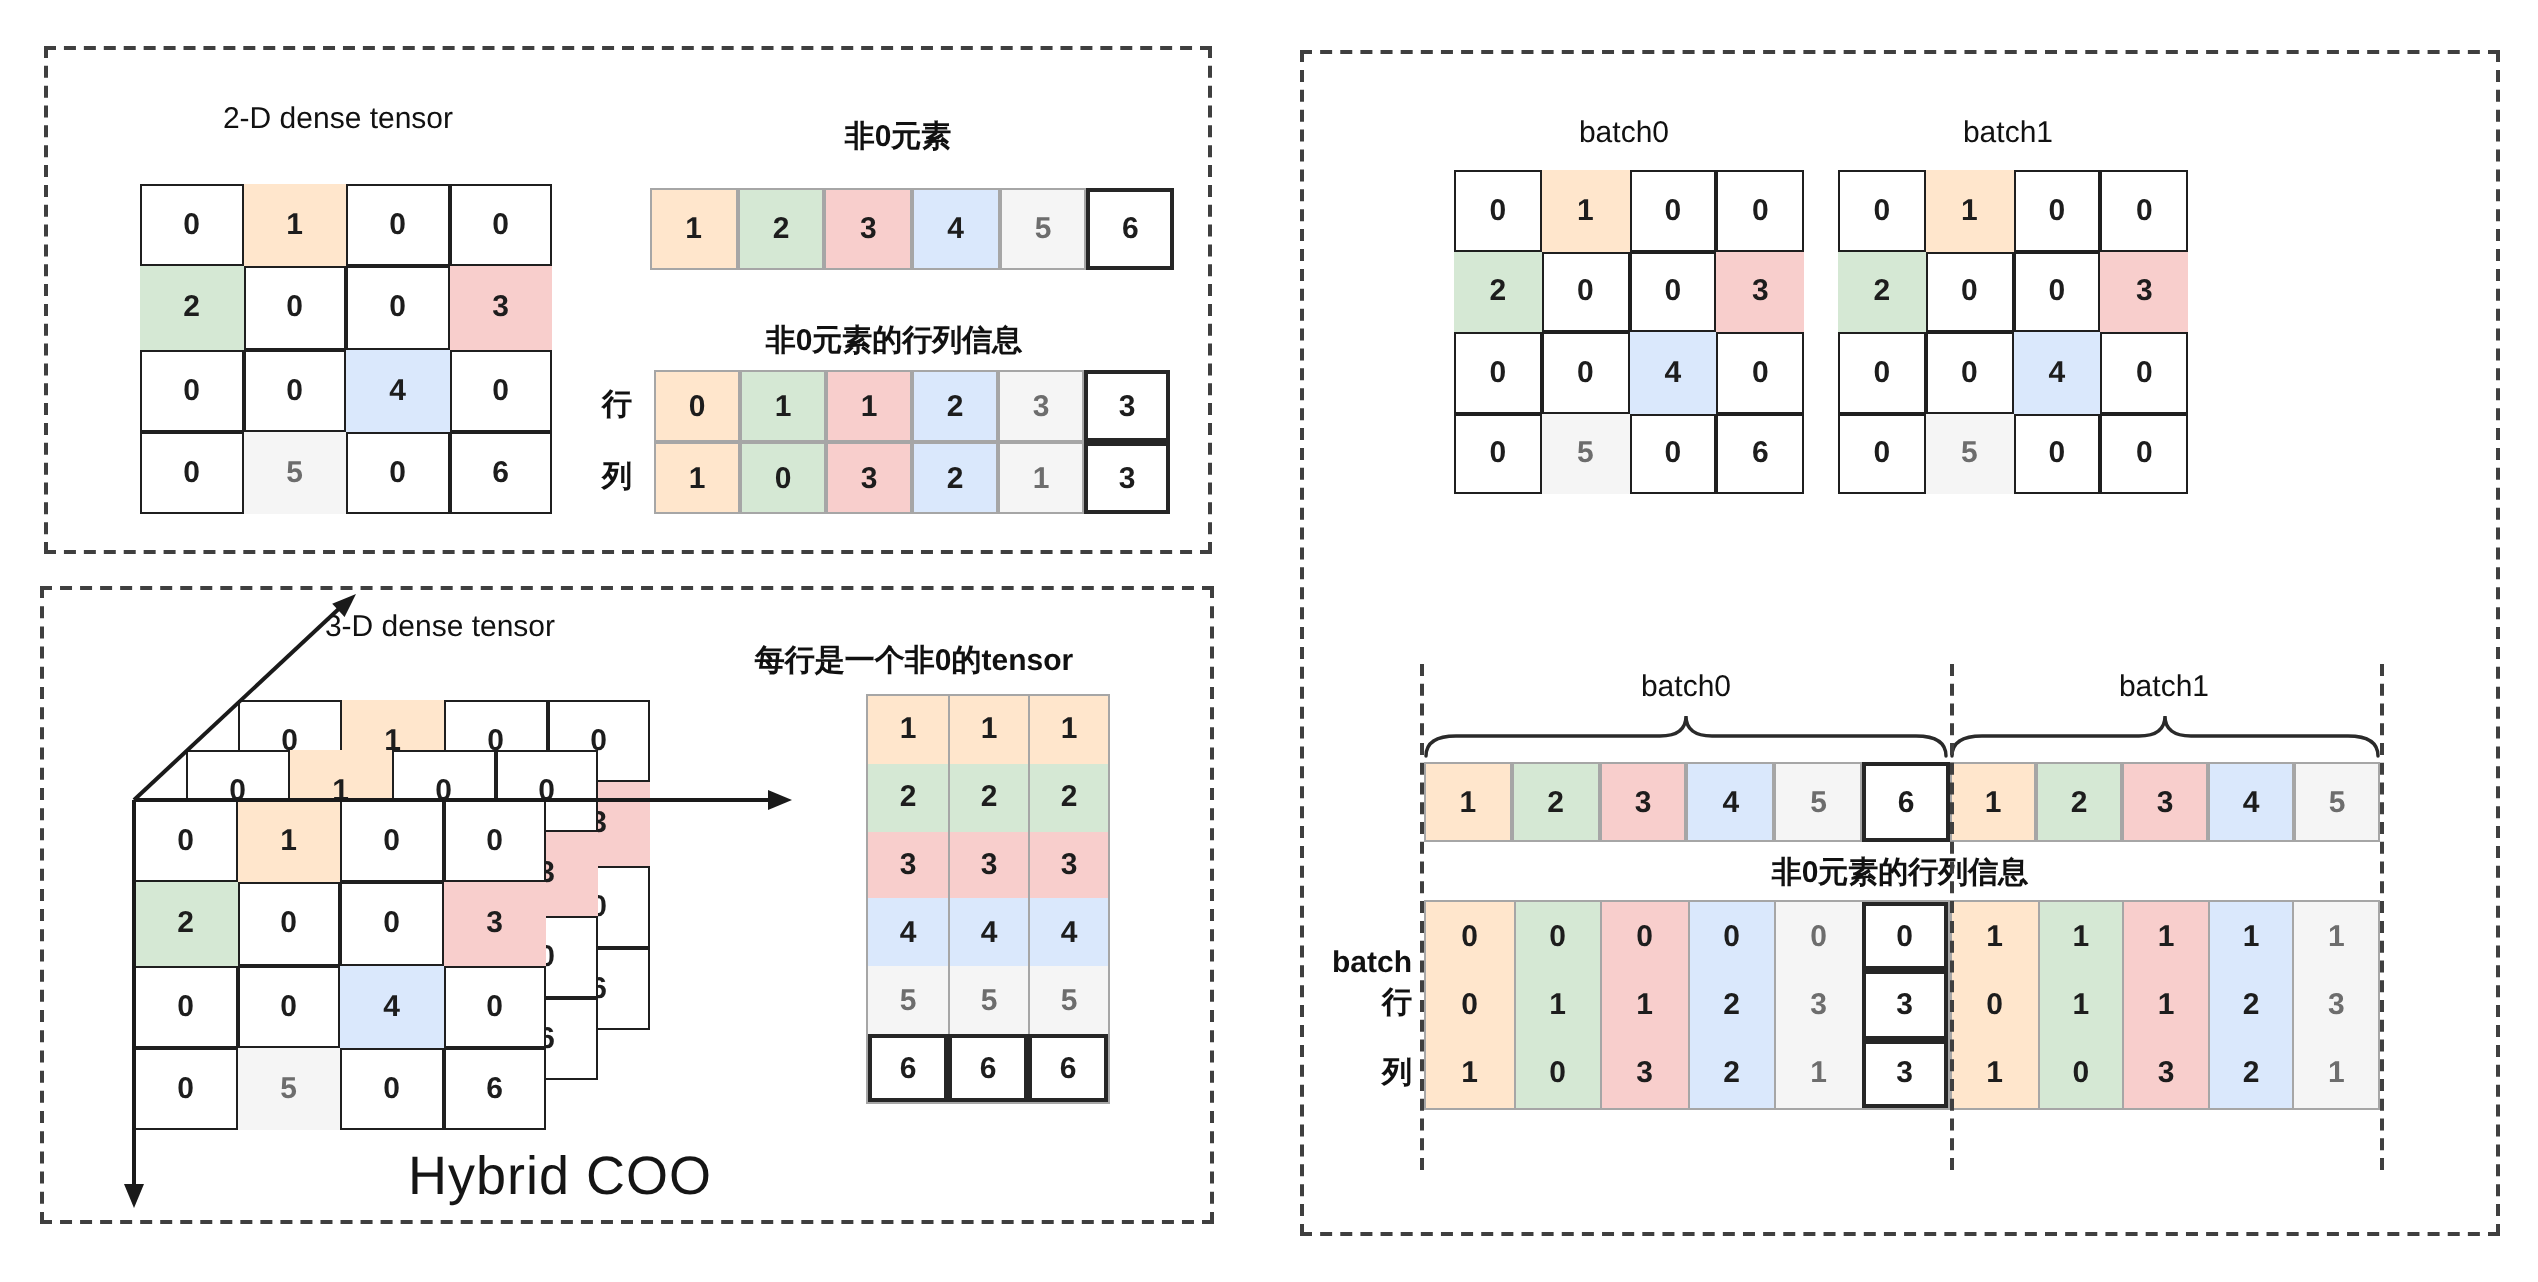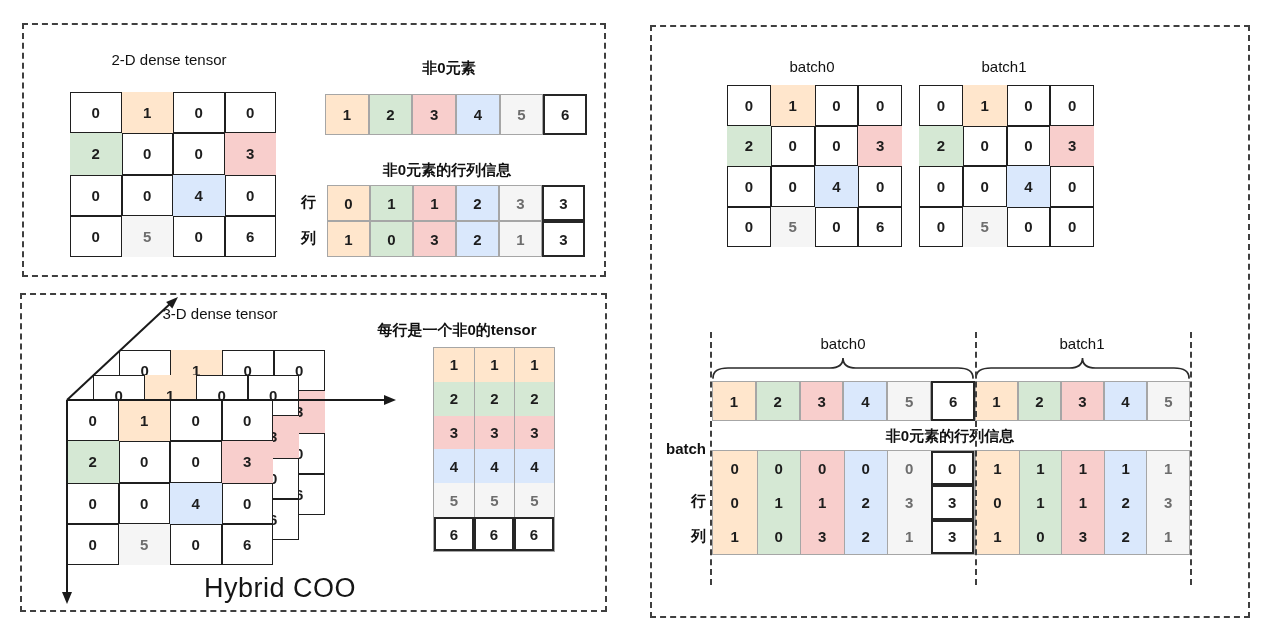--- a/index.html
+++ b/index.html
@@ -277,21 +277,21 @@
             <div class="cell tcell" style="background: rgb(213, 232, 212);">2</div>
             <div class="cell tcell" style="background: rgb(248, 206, 204);">3</div>
             <div class="cell tcell" style="background: rgb(218, 232, 252);">4</div>
             <div class="cell tcell dim" style="background: rgb(245, 245, 245);">5</div>
           </div>
         </div>
     </div>
 
     <div class="abs label-cn" style="left:198px; top:400px; width:200px;">非0元素的行列信息</div>
 
-    <div class="abs rowlabel" style="left:0px; top:413px; width:54px;">batch</div>
+    <div class="abs rowlabel" style="left:0px; top:446px; width:54px;">batch</div>
     <div class="abs rowlabel" style="left:0px; top:465px; width:54px;">行</div>
     <div class="abs rowlabel" style="left:0px; top:500px; width:54px;">列</div>
 
     <div class="abs" style="left:60px; top:423px; width:478px; height:105px; display:flex;">
       <div class="outlined" style="width:263px; height:100%;">
           <div class="grid" style="grid-template-columns: repeat(6, 1fr); grid-template-rows: repeat(3, 1fr);">
             <div class="cell ccell c0" style="background: rgb(255, 230, 204);">0</div>
             <div class="cell ccell" style="background: rgb(213, 232, 212);">0</div>
             <div class="cell ccell" style="background: rgb(248, 206, 204);">0</div>
             <div class="cell ccell" style="background: rgb(218, 232, 252);">0</div>

